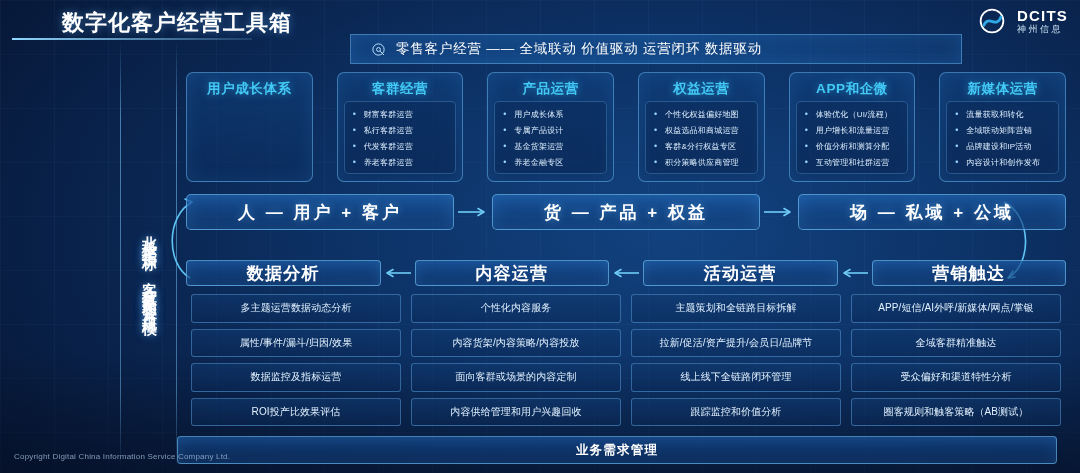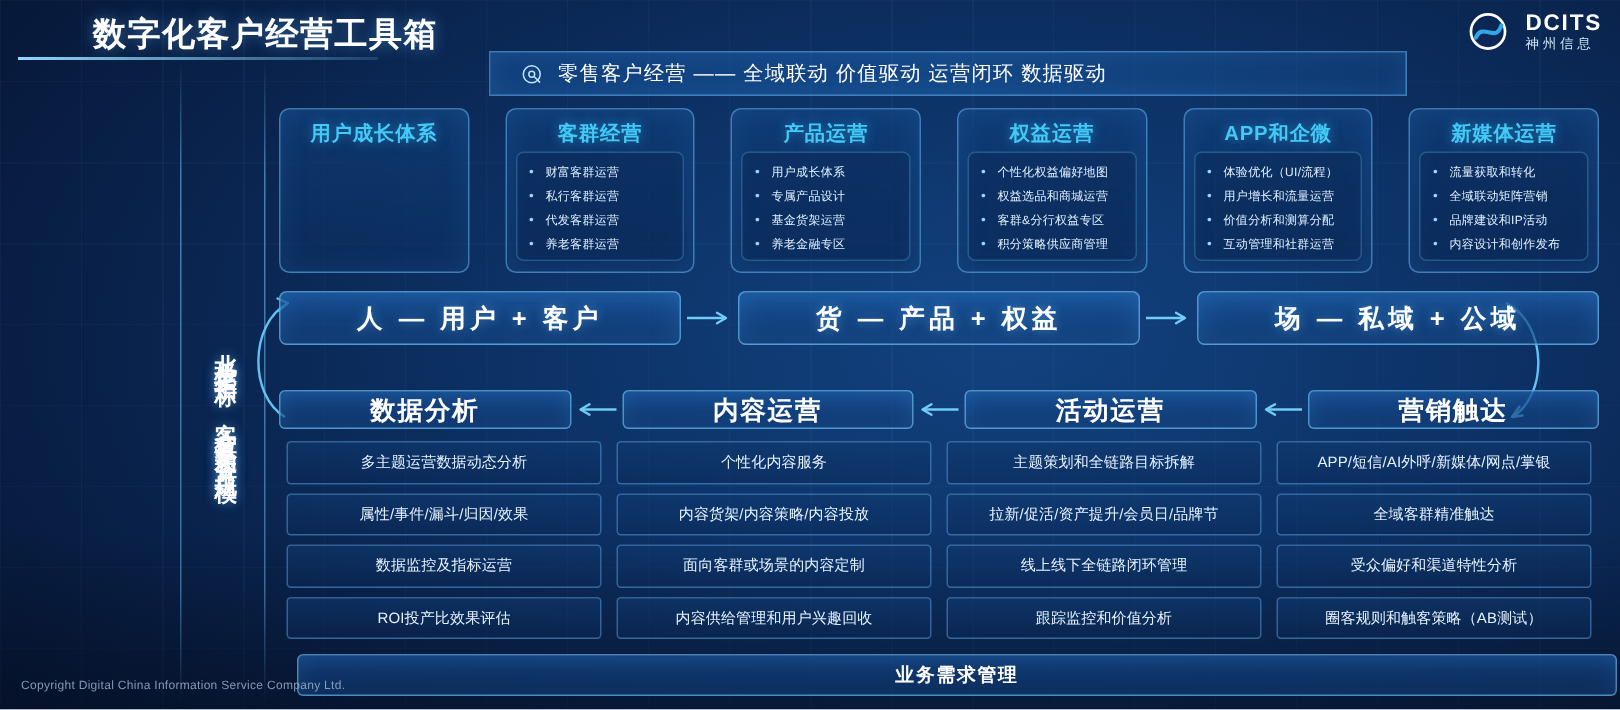--- a/index.html
+++ b/index.html
@@ -58,21 +58,21 @@
     color: #ffffff; font-size: 15px; font-weight: bold; letter-spacing: 5px;
     text-shadow: 0 0 8px rgba(110,190,255,.5);
   }
   .vline { position: absolute; top: 40px; bottom: 4px; width: 1px; z-index: 4;
            background: linear-gradient(to bottom, rgba(120,200,255,0) 0%, rgba(120,200,255,.55) 18%, rgba(120,200,255,.45) 82%, rgba(120,200,255,0) 100%); }
   .vline.l1 { left: 120px; }
   .vline.l2 { left: 176px; }
 
   
   .banner {
-    position: absolute; left: 326px; top: 34px; width: 612px; height: 30px;
+    position: absolute; left: 350px; top: 34px; width: 612px; height: 30px;
     border: 1px solid rgba(120,200,255,.45);
     background: linear-gradient(to right, rgba(22,80,150,.55), rgba(28,98,172,.42), rgba(22,80,150,.30));
     display: flex; align-items: center; gap: 10px; padding-left: 20px;
     box-shadow: inset 0 0 18px rgba(60,160,255,.18);
     z-index: 5;
   }
   .banner-txt { color: #ffffff; font-size: 13.5px; letter-spacing: .8px; white-space: nowrap; }
   .banner-icon { width: 15px; height: 15px; flex: none; }
 
   
@@ -134,21 +134,21 @@
   .gcol { flex: 1; display: flex; flex-direction: column; gap: 6px; padding: 0 5px; }
   .gcell {
     flex: 1; border: 1px solid rgba(105,180,245,.42); border-radius: 3px;
     background: linear-gradient(to bottom, rgba(16,58,112,.58), rgba(11,40,86,.46));
     display: flex; align-items: center; justify-content: center; text-align: center;
     color: #e3f2ff; font-size: 10px; letter-spacing: .1px; padding: 0 3px; white-space: nowrap;
   }
 
   
   .bottombar {
-    position: absolute; left: 198px; top: 436px; width: 880px; height: 28px;
+    position: absolute; left: 177px; top: 436px; width: 880px; height: 28px;
     border: 1px solid rgba(120,205,255,.55); border-radius: 4px;
     background: linear-gradient(to bottom, rgba(22,76,145,.70), rgba(14,50,104,.55));
     box-shadow: inset 0 0 16px rgba(70,170,255,.16);
     display: flex; align-items: center; justify-content: center;
     color: #ffffff; font-size: 12.5px; font-weight: bold; letter-spacing: 1.2px; z-index: 5;
   }
   .copyright {
     position: absolute; left: 14px; bottom: 12px; color: #9fb9d6; font-size: 8px;
     letter-spacing: .2px; z-index: 6; opacity: .8;
   }

